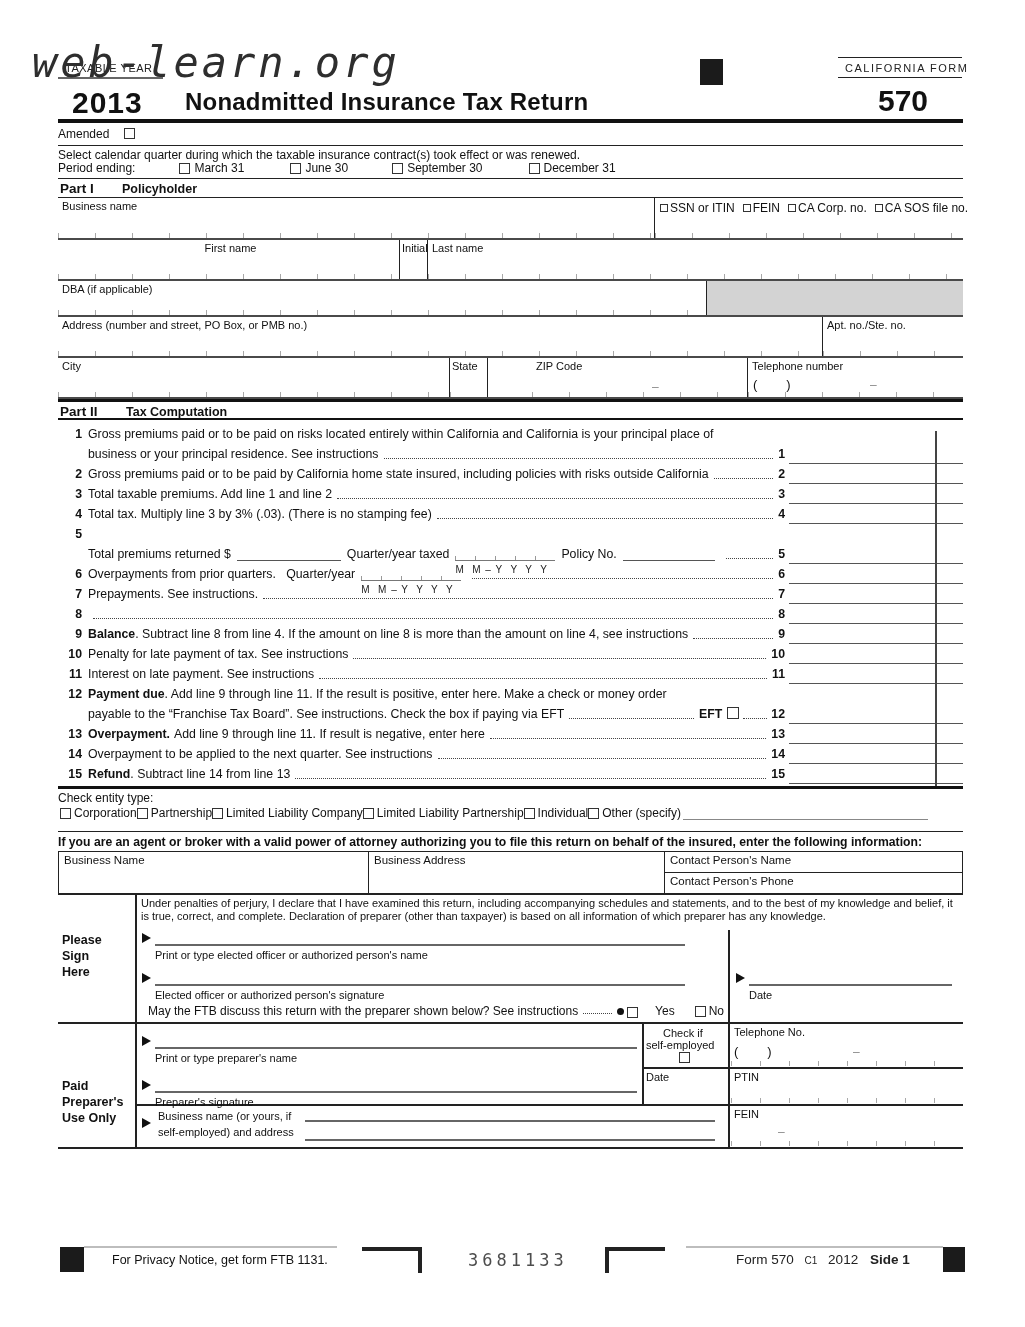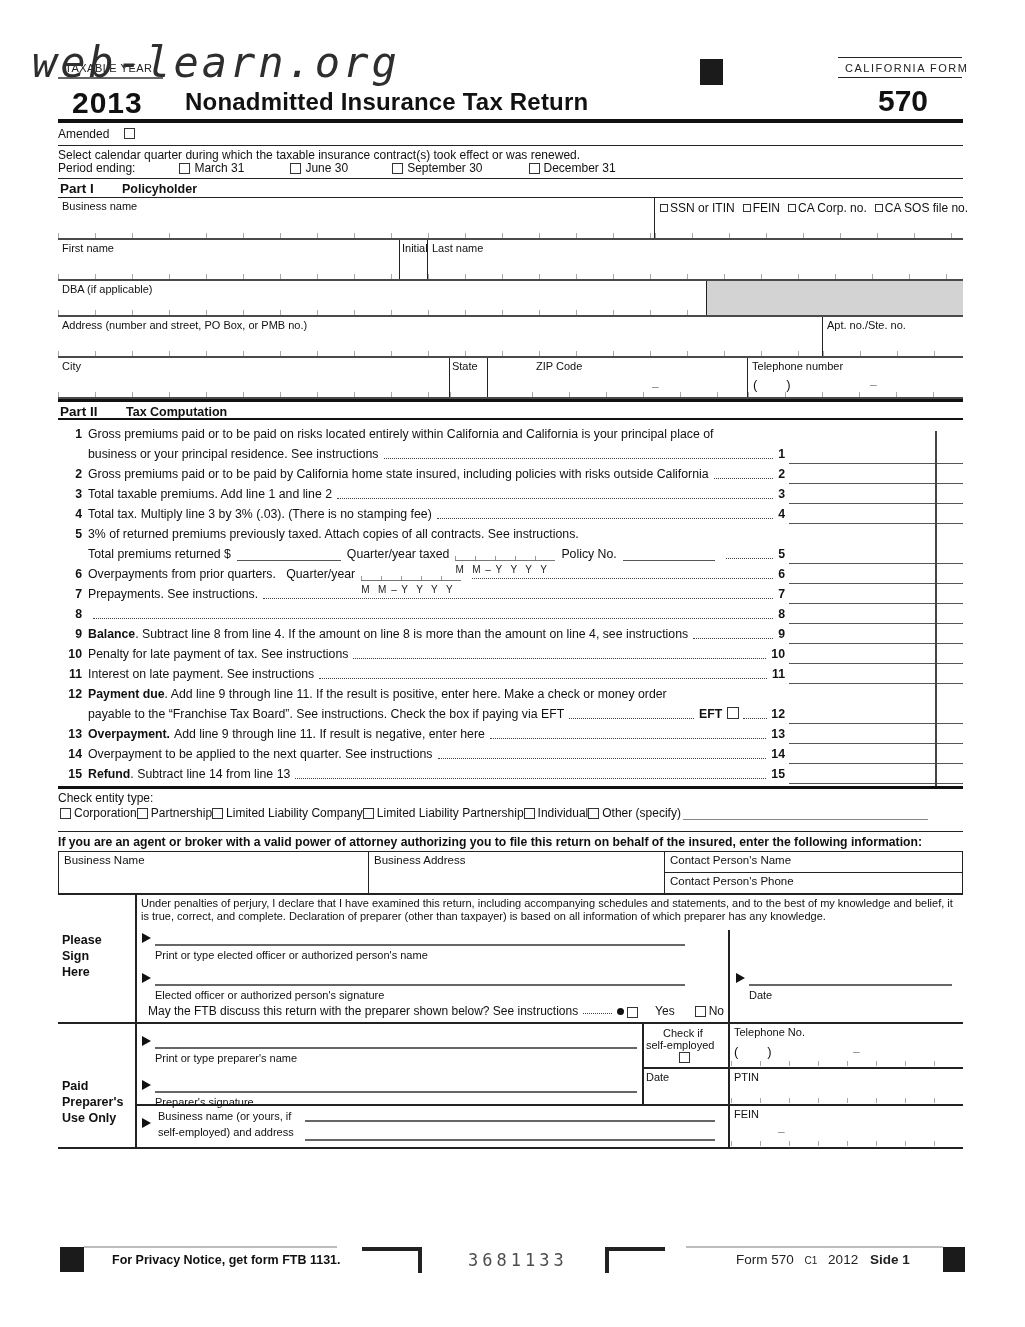--- a/index.html
+++ b/index.html
@@ -70,21 +70,21 @@
   .perjury{font-size:11px;line-height:12.5px;color:#111;}
   .sublab{font-size:11px;color:#111;white-space:nowrap;}
   .tri{position:absolute;width:0;height:0;border-left:9px solid #111;
        border-top:5.5px solid transparent;border-bottom:5.5px solid transparent;}
   .ftbq{position:absolute;display:flex;align-items:flex-end;font-size:12px;white-space:nowrap;}
   .bullet{width:7px;height:7px;border-radius:50%;background:#111;margin:0 3px 3px 0;align-self:flex-end;flex:none;}
   .combpatch{position:absolute;height:5px;
       background-image:repeating-linear-gradient(to right,#a8a8a8 0,#a8a8a8 1px,transparent 1px,transparent 29px);}
   .dashg{position:absolute;color:#8a8a8a;font-size:12px;}
   
-  .privacy{font-size:12.5px;font-weight:bold;}
+  .privacy{font-size:12.5px;font-weight:normal;}
   .scan{font-family:"DejaVu Sans Mono",monospace;font-size:17px;letter-spacing:4px;color:#4d4d4d;}
   .cornerTR{position:absolute;border-top:4px solid #222;border-right:4px solid #222;}
   .cornerTL{position:absolute;border-top:4px solid #222;border-left:4px solid #222;}
   .formref{font-size:13.5px;white-space:nowrap;color:#222;}
   .formref .c1{font-size:10px;}
   .formref .side{font-weight:bold;}
 </style>
 </head>
 <body>
 
@@ -151,21 +151,21 @@
             <span>CA Corp. no.</span>
           </label>
           <label class="cbl" style="gap:2px;">
             <span class="cb sm"></span>
             <span>CA SOS file no.</span>
           </label>
         </div>
       </div>
     </div>
     <div class="p1row" style="height:41px;">
-      <div class="p1cell brd" style="width:342px;">
+      <div class="p1cell brd" style="width:342px;text-align:center;">
         <span class="cl">First name</span>
       </div>
       <div class="p1cell brd nc" style="width:28px;">
         <span class="cl" style="padding-left:2px;">Initial</span>
       </div>
       <div class="p1cell" style="width:535px;">
         <span class="cl">Last name</span>
       </div>
     </div>
     <div class="p1row" style="height:36px;">
@@ -234,21 +234,20 @@
     </div>
     <div class="tl">
       <span class="num">4</span>
       <span class="txt">Total tax. Multiply line 3 by 3% (.03). (There is no stamping fee)</span>
       <span class="dots"></span>
       <span class="ref">4</span>
       <span class="amt"></span>
     </div>
     <div class="tl">
       <span class="num">5</span>
-      <span class="txt">3% of returned premiums previously taxed. Attach copies of all contracts. See instructions.</span>
     </div>
     <div class="tl">
       <span class="num"></span>
       <span class="txt">Total premiums returned $</span>
       <span class="blank w104" style="margin:0 6px;align-self:flex-end;margin-bottom:3px;"></span>
       <span class="txt">Quarter/year taxed</span>
       <span class="qblank" style="margin:0 6px;align-self:flex-end;margin-bottom:3px;">
           <span class="mmyy">M  M – Y  Y  Y  Y</span>
         </span>
       <span class="txt">Policy No.</span>

